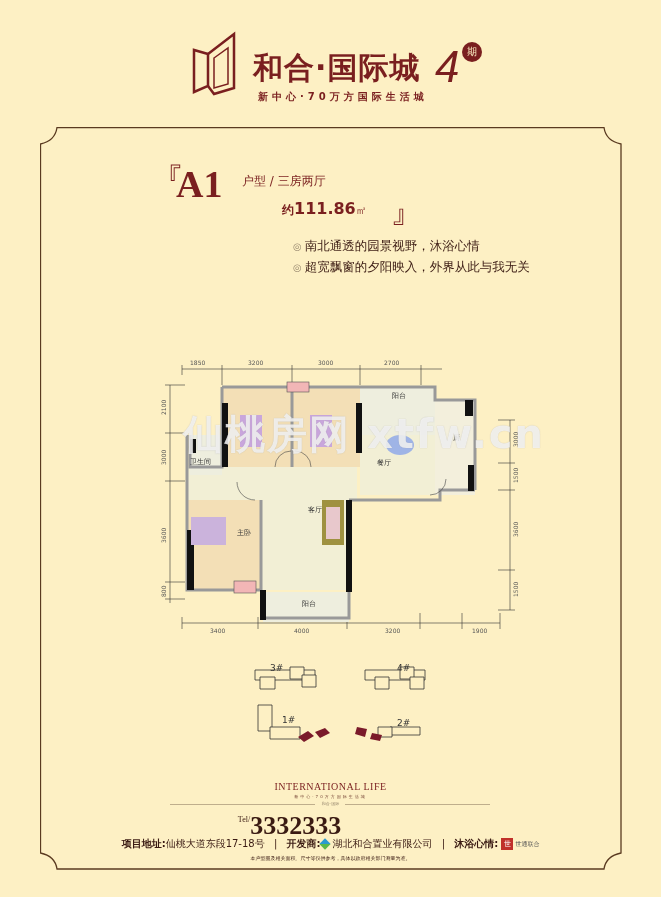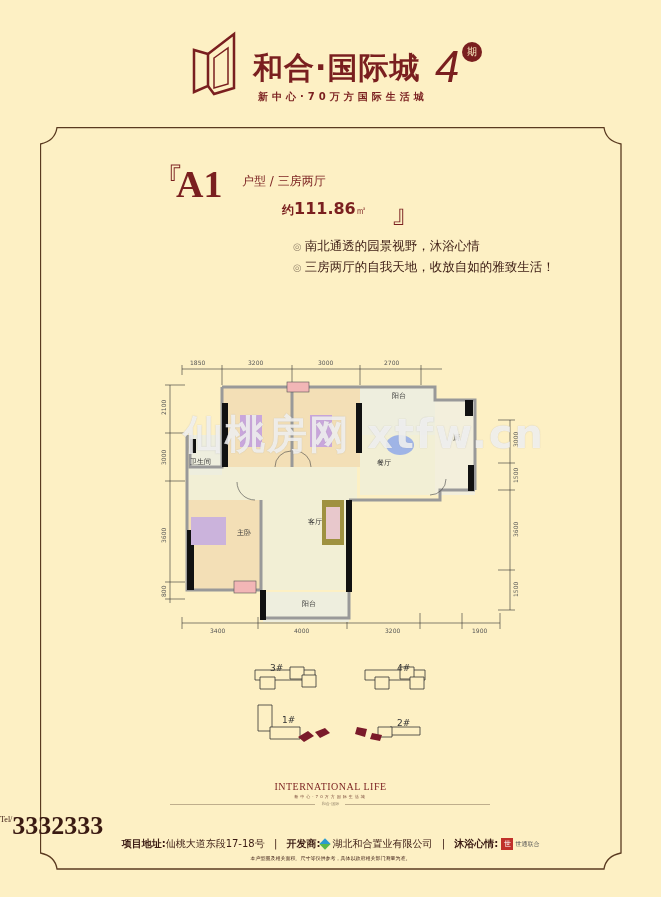--- a/index.html
+++ b/index.html
@@ -41,21 +41,21 @@
 
   
   .site { position: absolute; left: 240px; top: 655px; width: 210px; height: 95px; }
   .bldg-no { position: absolute; font-size: 9px; color: #333; }
 
   
   .intl { position: absolute; left: 0; width: 661px; top: 781px; text-align: center; font-family: Liberation Serif, serif; font-size: 10px; color: #7a1f1f; letter-spacing: 0.5px; }
   .intl-sub { position: absolute; left: 0; width: 661px; top: 794px; text-align: center; font-size: 4px; color: #7a4a3a; letter-spacing: 2px; }
   .rule { position: absolute; top: 804px; height: 1px; background: #bfae8c; }
   .rule-mid { position: absolute; left: 0; width: 661px; top: 801px; text-align: center; font-size: 4px; color: #9a8a70; }
-  .tel { position: absolute; left: 0; width: 579px; top: 811px; }
+  .tel { position: absolute; left: 0; width: 579px; top: 811px; text-align: center; }
   .tel .tel-pre { font-family: "Liberation Serif", serif; font-size: 8px; color: #3a1a12; vertical-align: top; position: relative; top: 4px; }
   .tel .tel-num { font-family: "Liberation Serif", serif; font-weight: bold; font-size: 26px; color: #3a1a12; }
   .info { position: absolute; left: 0; width: 661px; top: 837px; text-align: center; font-size: 10px; color: #3a1a12; white-space: nowrap; }
   .info b { font-weight: bold; }
   .info .sep { margin: 0 6px; }
   .diamond { display: inline-block; width: 8px; height: 8px; transform: rotate(45deg); background: linear-gradient(135deg,#2a9ad0 50%,#5cb84a 50%); margin: 0 3px 1px 1px; vertical-align: middle; }
   .agency-logo { display: inline-block; width: 12px; height: 12px; background: #c0302a; color: #fff; font-size: 7px; line-height: 12px; text-align: center; vertical-align: middle; margin-right: 2px; }
   .agency-name { font-size: 6px; color: #555; vertical-align: middle; }
   .disclaimer { position: absolute; left: 0; width: 661px; top: 855px; text-align: center; font-size: 5px; color: #3a1a12; }
 </style>
@@ -83,21 +83,21 @@
 <div class="bracket bracket-open">『</div>
 <div class="type-code">A1</div>
 <div class="type-label">户型 / 三房两厅</div>
 <div class="area">
   <span class="pre">约</span><span>111.86</span><span class="unit">㎡</span>
 </div>
 <div class="bracket bracket-close">』</div>
 
 <ul class="features">
   <li><span class="bullet">◎</span><span>南北通透的园景视野，沐浴心情</span></li>
-  <li><span class="bullet">◎</span><span>三房两厅的自我天地，收放自如的雅致生活！</span></li>
+  <li><span class="bullet">◎</span><span>超宽飘窗的夕阳映入，外界从此与我无关</span></li>
 </ul>
 
 <div class="plan">
   <svg width="360" height="285" viewBox="0 0 360 285">
 
     <g stroke="#333" stroke-width="0.6">
       <line x1="22" y1="14" x2="282" y2="14"></line>
       <line x1="22" y1="10" x2="22" y2="20"></line>
         <line x1="62" y1="10" x2="62" y2="30"></line>
         <line x1="132" y1="10" x2="132" y2="30"></line>
@@ -191,21 +191,21 @@
   <div class="dim dim-v" style="left:0px;top:242px">800</div>
 
   <div class="dim dim-v" style="left:352px;top:92px">3000</div>
   <div class="dim dim-v" style="left:352px;top:128px">1500</div>
   <div class="dim dim-v" style="left:352px;top:182px">3600</div>
   <div class="dim dim-v" style="left:352px;top:242px">1500</div>
 
   <div class="room-label" style="left:232px;top:36px">阳台</div>
   <div class="room-label" style="left:30px;top:102px">卫生间</div>
   <div class="room-label" style="left:217px;top:103px">餐厅</div>
-  <div class="room-label" style="left:148px;top:162px">客厅</div>
+  <div class="room-label" style="left:148px;top:150px">客厅</div>
   <div class="room-label" style="left:77px;top:173px">主卧</div>
   <div class="room-label" style="left:142px;top:244px">阳台</div>
   <div class="room-label" style="left:293px;top:78px">厨</div>
 </div>
 <div class="watermark">仙桃房网 xtfw.cn</div>
 
 <div class="site">
   <svg width="210" height="95" viewBox="0 0 210 95">
     <g fill="#fdf0c4" stroke="#333" stroke-width="0.8">
       <path d="M15 15 h60 v10 h-60 z"></path>

